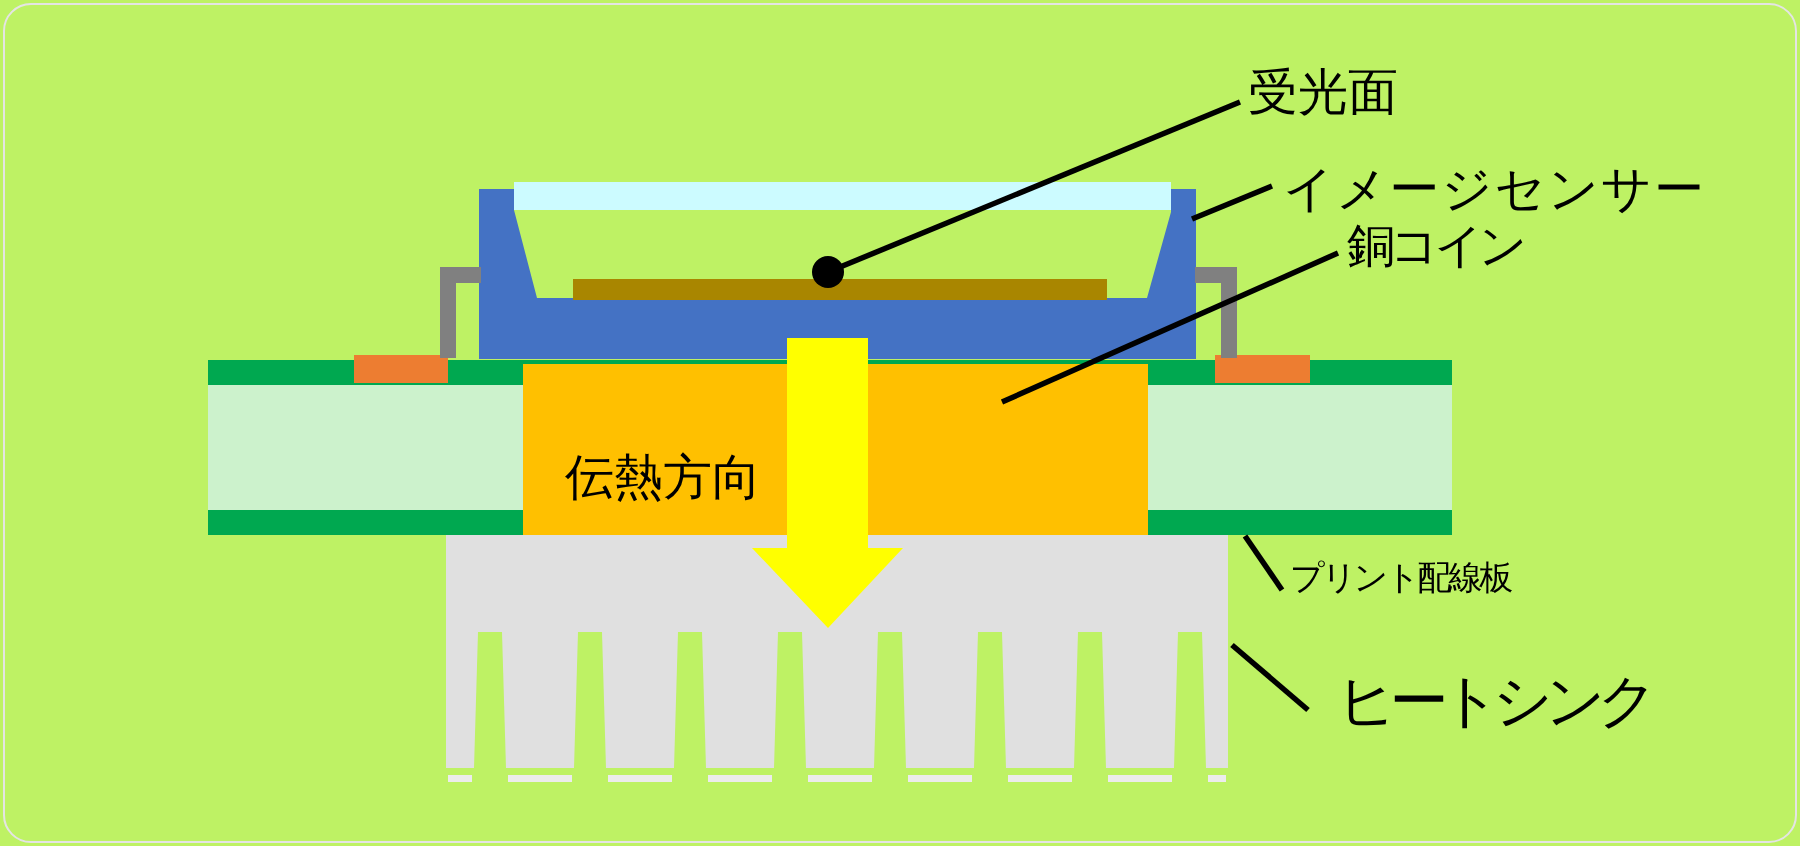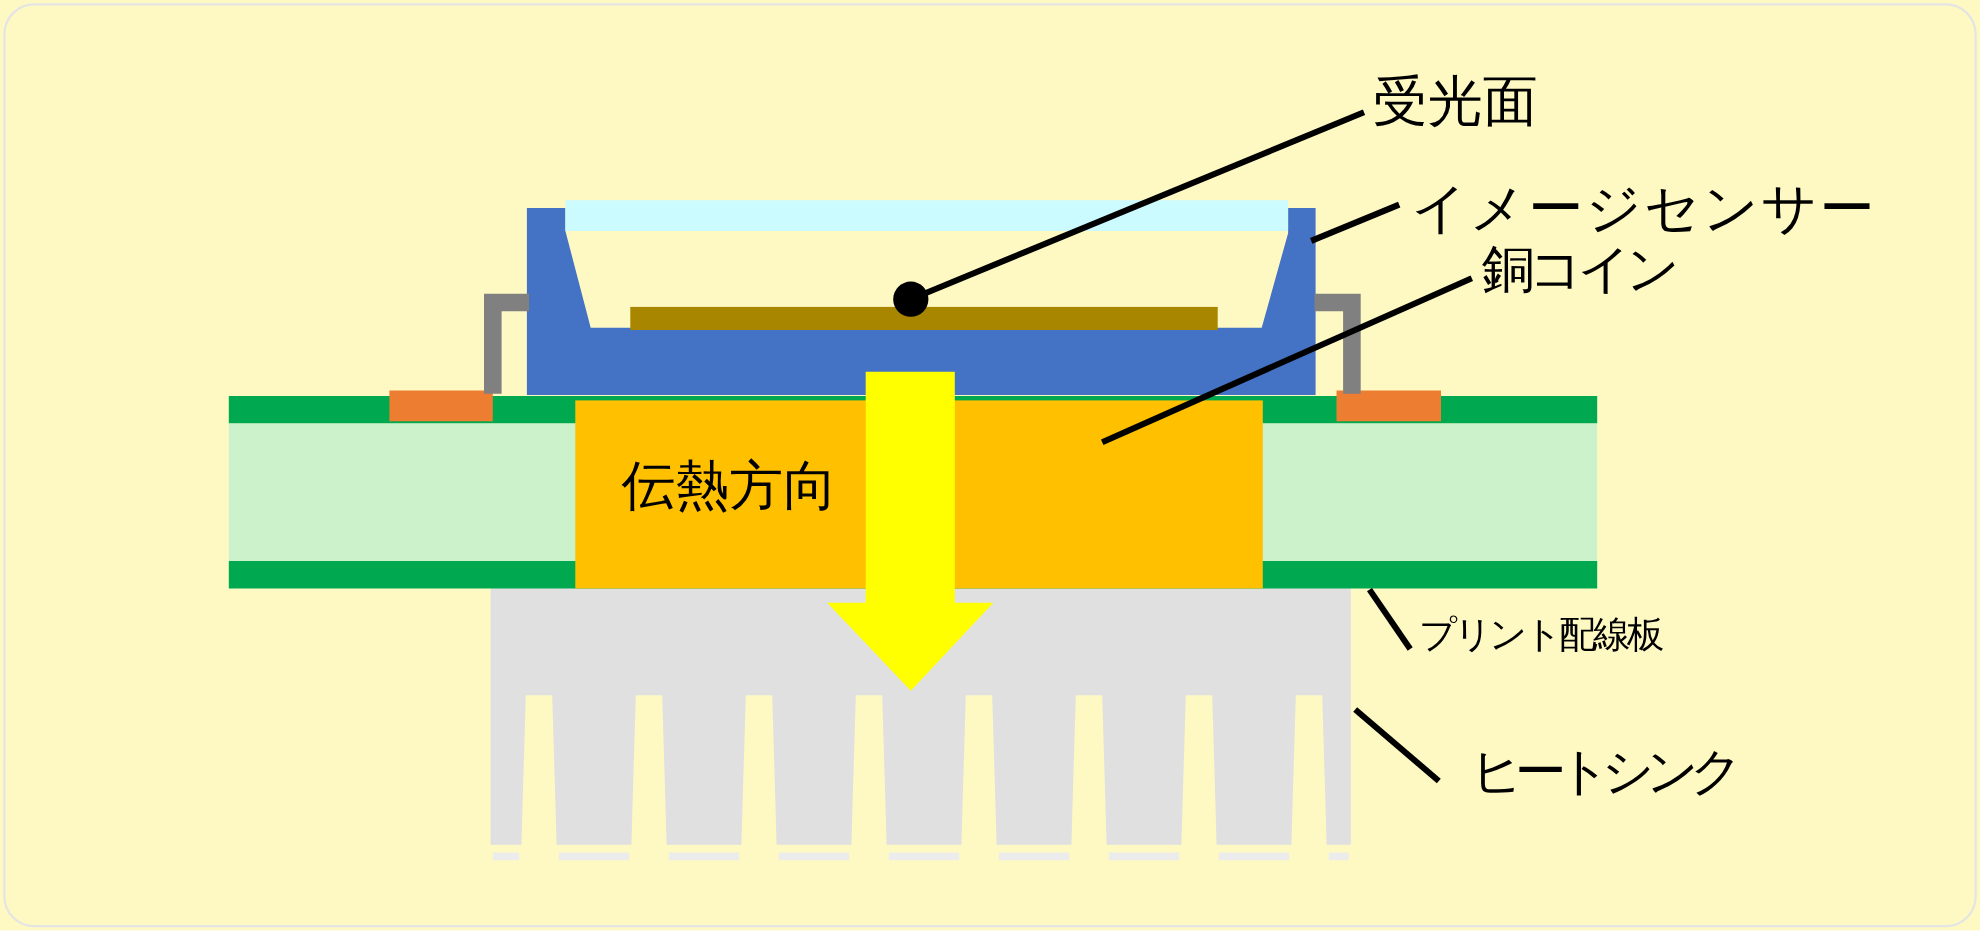--- a/index.html
+++ b/index.html
@@ -1,25 +1,25 @@
 <!DOCTYPE html>
 <html><head>
 <meta charset="utf-8">
 <style>
   html,body{margin:0;padding:0;background:#fff;}
-  .canvas{position:relative;width:1800px;height:846px;background:#fef9c3;overflow:hidden;
+  .canvas{position:relative;width:1800px;height:846px;background:#bef264;overflow:hidden;
           font-family:"Liberation Sans","DejaVu Sans",sans-serif;}
   .frame{position:absolute;left:3px;top:3px;right:3px;bottom:3px;border:2.5px solid #E4E4E4;border-radius:28px;}
   svg{position:absolute;left:0;top:0;}
   .lbl{position:absolute;color:#000;font-size:50px;line-height:52px;white-space:nowrap;}
   .lbl-image-sensor{letter-spacing:2px;}
   .lbl-copper-coin{font-size:48px;letter-spacing:-5px;text-align:center;}
-  .lbl-heat-transfer{font-size:49px;}
+  .lbl-heat-transfer{font-size:49px;margin-top:35px;}
   .lbl-pwb{font-size:34px;letter-spacing:-3px;}
-  .lbl-heatsink{font-size:47px;letter-spacing:-8px;}
+  .lbl-heatsink{font-size:59px;letter-spacing:-8px;}
 </style>
 </head>
 <body>
 
 <div class="canvas">
   <div class="frame"></div>
 
   <svg width="1800" height="846" viewBox="0 0 1800 846">
 
     <path d="M446,533 H1228 V768 L1206,768 L1202,632 H1178 L1174,768 H1106 L1102,632 H1078 L1074,768 H1006 L1002,632 H978 L974,768 H906 L902,632 H878 L874,768 H806 L802,632 H778 L774,768 H706 L702,632 H678 L674,768 H606 L602,632 H578 L574,768 H506 L502,632 H478 L474,768 H446 Z" fill="#E0E0E0"></path>

